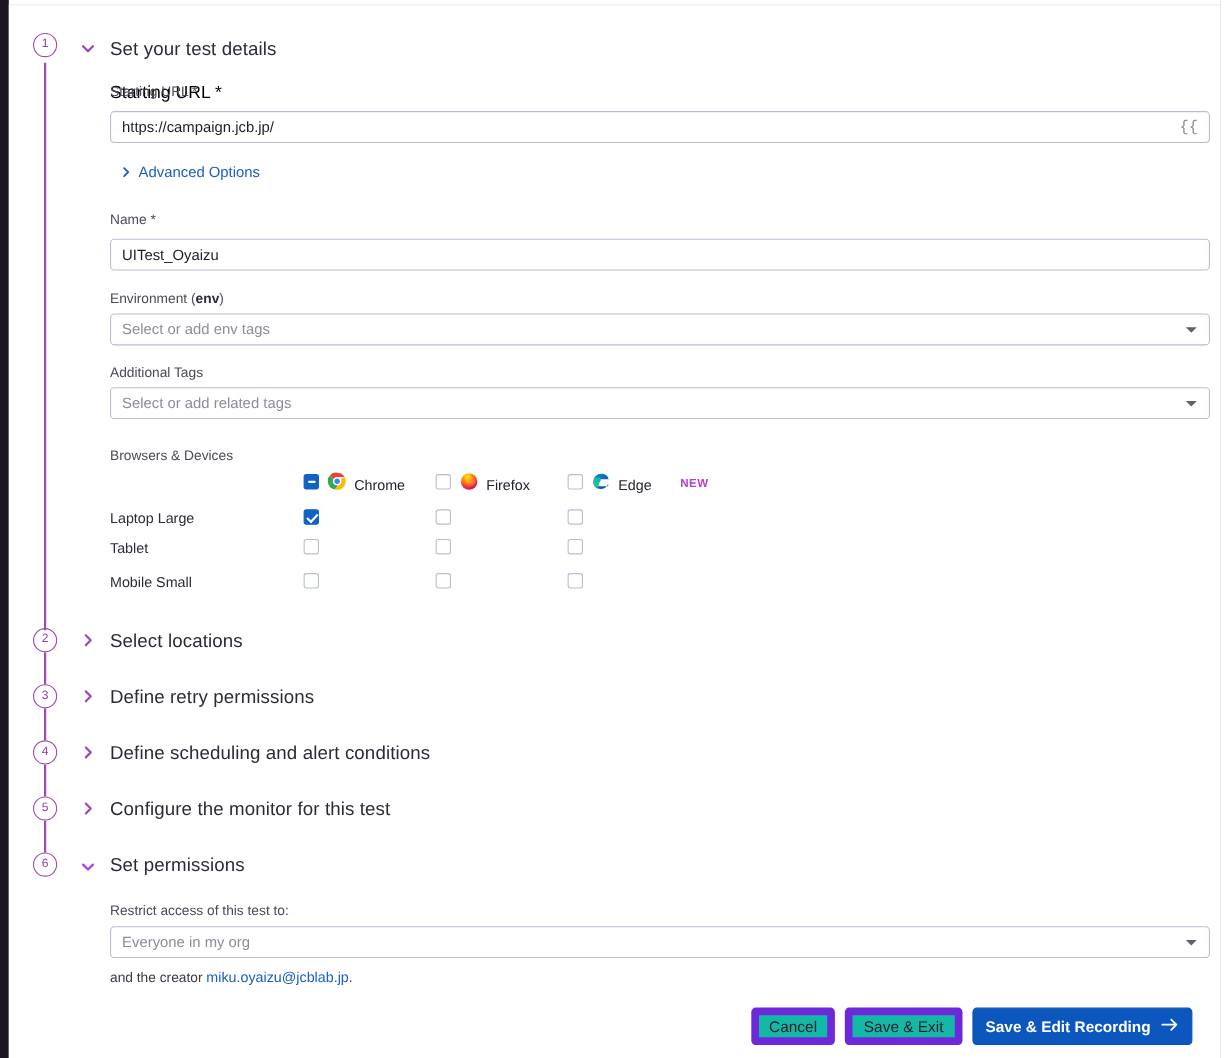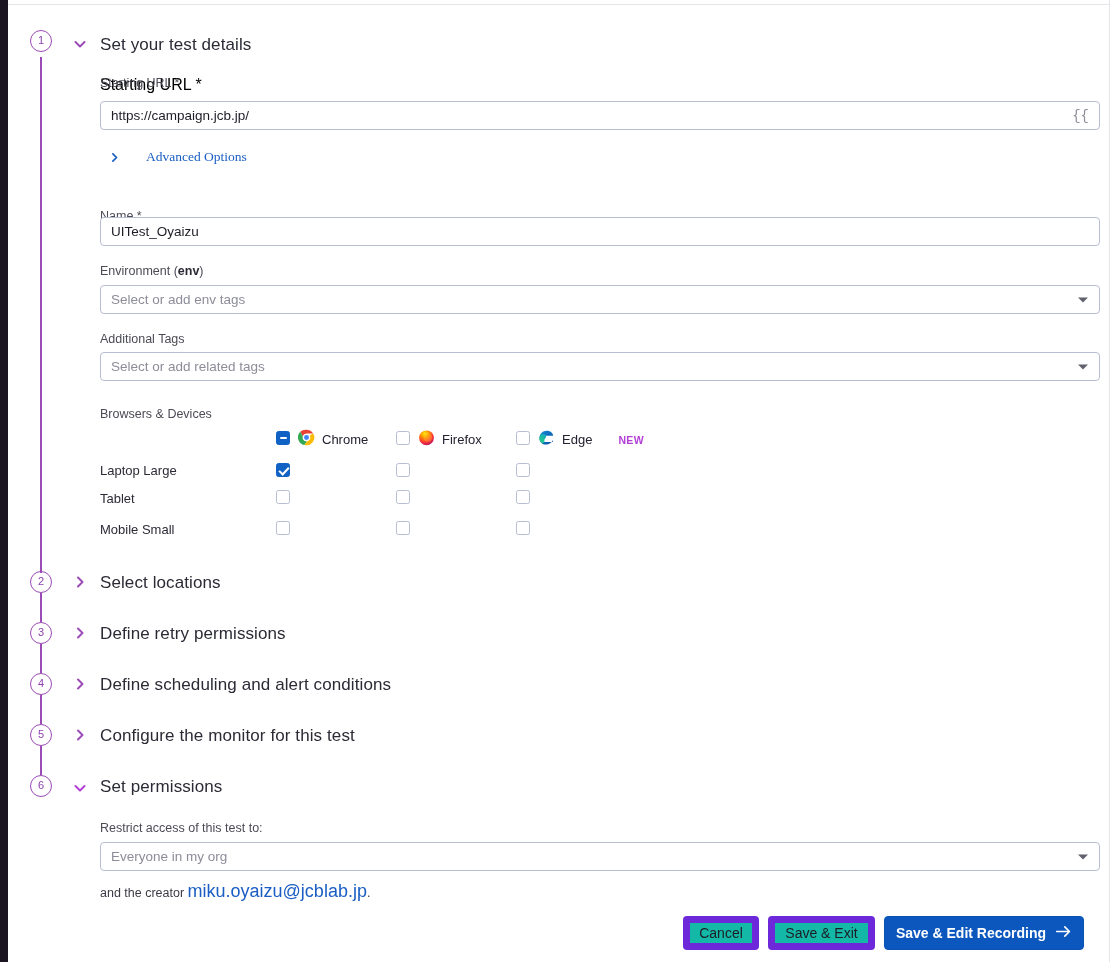--- a/index.html
+++ b/index.html
@@ -87,21 +87,21 @@
     width: 0; height: 0;
     border-left: 5px solid transparent;
     border-right: 5px solid transparent;
     border-top: 5px solid #61616e;
   }
   .link {
     color: #1a5ec4;
     font-size: 13.5px;
     cursor: pointer;
   }
-  .adv-row { display: flex; align-items: center; gap: 25px; font-family: Liberation Serif, serif; }
+  .adv-row { display: flex; align-items: center; gap: 5px; }
   .adv-chev { color: #1a5ec4; display: flex; align-items: center; }
 
   
   .matrix-label {
     font-size: 12.5px; color: #4b4b55;
   }
   .cbox {
     width: 14px; height: 14px;
     border: 1.4px solid #b8bed1;
     border-radius: 2.5px;
@@ -200,21 +200,21 @@
 
     <div class="abs adv-row" style="left:100px; top:144px;">
       <span class="adv-chev">
         <svg width="13" height="13" viewBox="0 0 16 16" fill="none" aria-hidden="true">
           <path d="M6 3.5 L10.5 8 L6 12.5" stroke="currentColor" stroke-width="2.1" stroke-linecap="round" stroke-linejoin="round"></path>
         </svg>
       </span>
       <span class="link">Advanced Options</span>
     </div>
 
-    <div class="abs field-label" style="left:92px; top:204px;">Name *</div>
+    <div class="abs field-label" style="left:92px; top:188px;">Name *</div>
     <div class="abs text-input" style="left:92px; top:212px;">
       <span>UITest_Oyaizu</span>
     </div>
 
     <div class="abs field-label" style="left:92px; top:259px;">
       <span>Environment (</span><b>env</b><span>)</span>
     </div>
     <div class="abs text-input placeholder" style="left:92px; top:280px;">
       <span>Select or add env tags</span>
       <span class="select-caret"></span>
@@ -348,21 +348,21 @@
       </svg>
     </div>
     <div class="abs step-title" style="top:772px;">Set permissions</div>
 
     <div class="abs field-label" style="left:92px; top:816px;">Restrict access of this test to:</div>
     <div class="abs text-input placeholder" style="left:92px; top:837px;">
       <span>Everyone in my org</span>
       <span class="select-caret"></span>
     </div>
     <div class="abs" style="left:92px; top:876px; font-size:12.5px; color:#3b3b46;">
-      <span>and the creator </span><span class="link" style="font-size:18px;">miku.oyaizu@jcblab.jp</span><span>.</span>
+      <span>and the creator </span><span class="link" style="font-size:13px;">miku.oyaizu@jcblab.jp</span><span>.</span>
     </div>
 
     <div class="abs btn btn-secondary" style="left:675px; top:911px; width:76px;">Cancel</div>
     <div class="abs btn btn-secondary" style="left:760px; top:911px; width:107px;">Save &amp; Exit</div>
     <div class="abs btn btn-primary" style="left:876px; top:911px; width:200px;">
       <span>Save &amp; Edit Recording</span>
       <span>
         <svg width="17" height="15" viewBox="0 0 20 16" fill="none" aria-hidden="true">
           <path d="M2 8 H17 M11.5 2.5 L17 8 L11.5 13.5" stroke="#ffffff" stroke-width="1.9" stroke-linecap="round" stroke-linejoin="round"></path>
         </svg>

